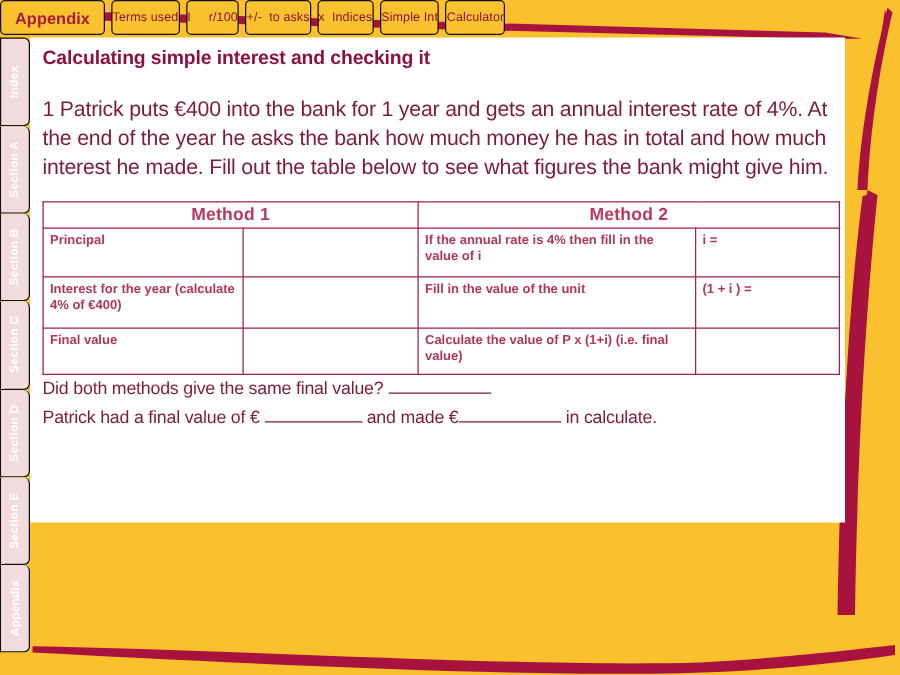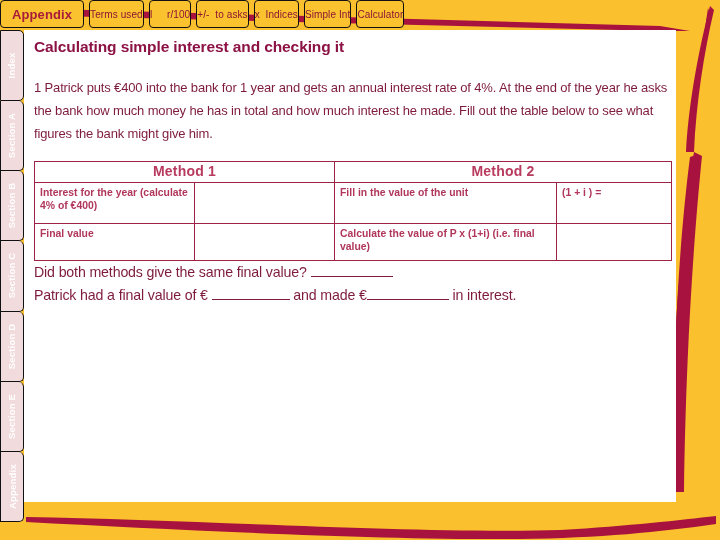--- a/index.html
+++ b/index.html
@@ -94,21 +94,21 @@
     font-size: 9.5px;
     font-weight: bold;
     letter-spacing: .2px;
   }
 
   
   #page {
     position: absolute;
     left: 24px; top: 30px;
     width: 652px;
-    height: 472px;
+    height: 388px;
     background: #ffffff;
     z-index: 4;
   }
 
   #page-inner {
     position: absolute;
     left: 10px; top: 8px;
     width: 640px;
   }
 
@@ -117,21 +117,21 @@
     color: #8C1245;
     font-size: 15.5px;
     font-weight: bold;
     letter-spacing: -.1px;
     line-height: 18px;
   }
 
   p#intro {
     margin: 20px 0 0 0;
     color: #7E1B3C;
-    font-size: 13px;
+    font-size: 17px;
     line-height: 23px;
     letter-spacing: -.15px;
     width: 638px;
   }
 
   
   table#worksheet {
     margin-top: 16px;
     border-collapse: collapse;
     width: 637px;
@@ -244,20 +244,26 @@
           <col style="width:222px">
           <col style="width:115px">
         </colgroup>
         <thead>
           <tr>
             <th colspan="2">Method 1</th>
             <th colspan="2">Method 2</th>
           </tr>
         </thead>
         <tbody>
+          <tr class="r1">
+            <td>Principal</td>
+            <td class="answer"></td>
+            <td>If the annual rate is 4% then fill in the value of i</td>
+            <td class="answer">i =</td>
+          </tr>
           <tr class="r2">
             <td>Interest for the year (calculate 4% of €400)</td>
             <td class="answer"></td>
             <td>Fill in the value of the unit</td>
             <td class="answer">(1 + i ) =</td>
           </tr>
           <tr class="r3">
             <td>Final value</td>
             <td class="answer"></td>
             <td>Calculate the value of P x (1+i) (i.e. final value)</td>
@@ -268,20 +274,20 @@
 
       <div id="closing">
         <div>
           <span>Did both methods give the same final value?</span>
           <span class="blank w1"></span>
         </div>
         <div>
           <span>Patrick had a final value of €</span>
           <span class="blank w2"></span>
           <span>and made €</span><span class="blank w3"></span>
-          <span>in interest.</span>
+          <span>in calculate.</span>
         </div>
       </div>
 
     </div>
   </div>
 
 </div>
 
 </body></html>

